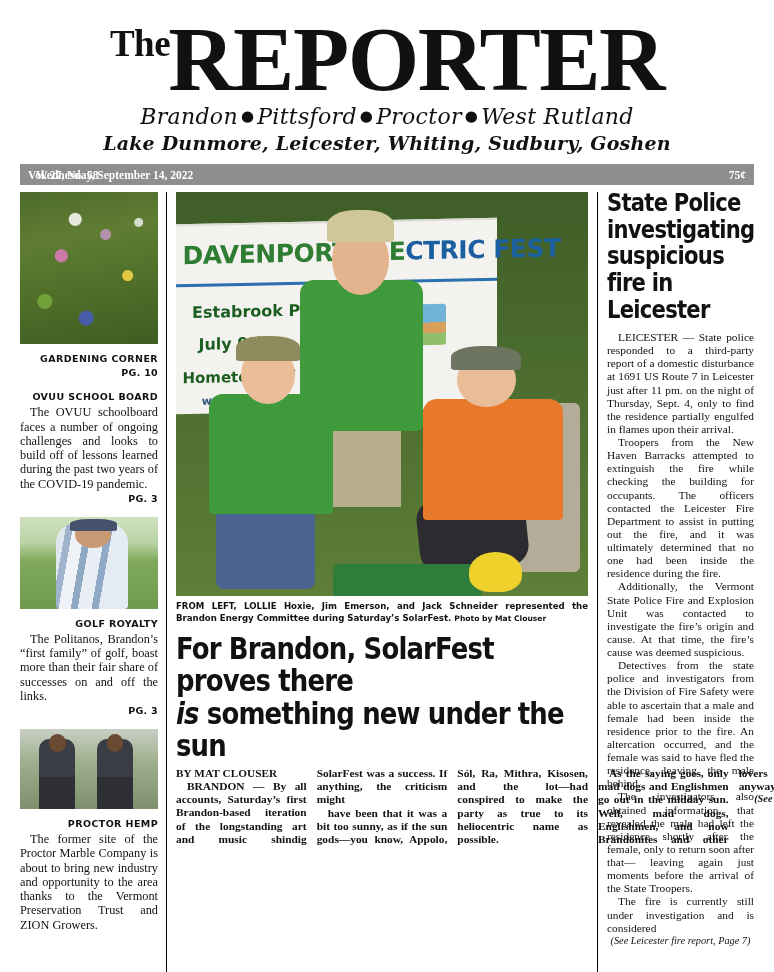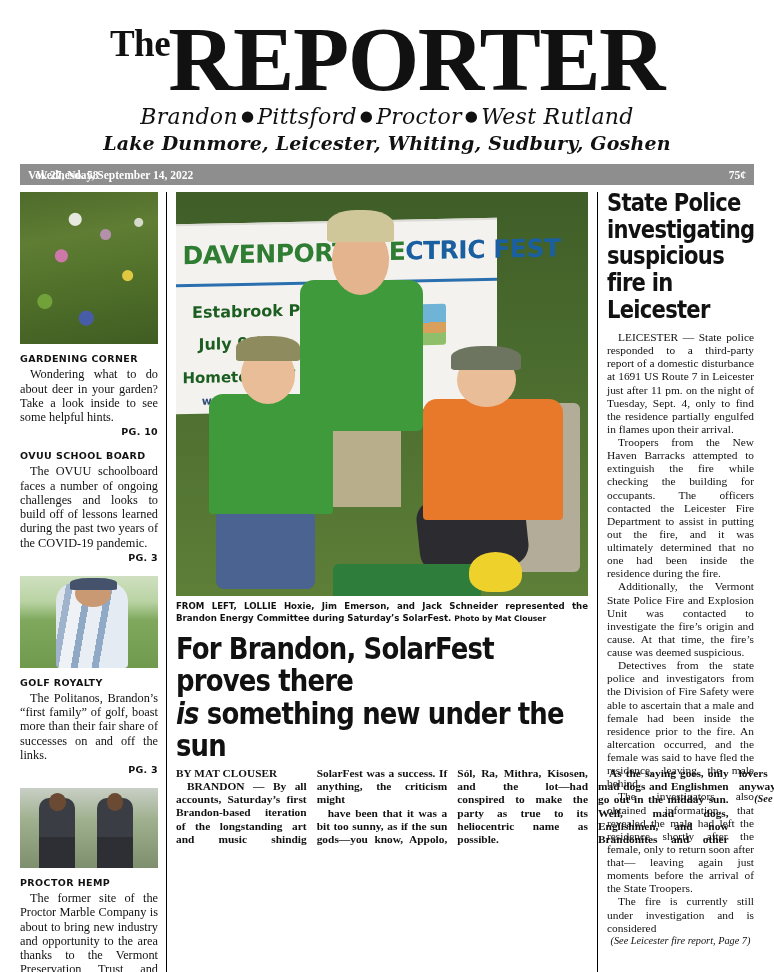--- a/index.html
+++ b/index.html
@@ -89,21 +89,21 @@
     overflow: hidden;
     position: relative;
   }
   .teaser-photo.golf { height: 92px; }
   .teaser-photo.hemp { height: 80px; }
   .teaser-title {
     font-family: "DejaVu Sans", sans-serif;
     font-weight: 700;
     font-size: 9.5px;
     letter-spacing: 0.4px;
-    text-align: left;
+    text-align: right;
     margin-top: 9px;
     margin-bottom: 3px;
   }
   .teaser-body {
     font-size: 12.3px;
     line-height: 1.16;
     text-align: justify;
     text-indent: 10px;
   }
   .teaser-pg {
@@ -302,21 +302,20 @@
 
   <div class="grid">
 
     <div class="col-left">
 
       <div class="teaser">
         <div class="teaser-photo">
           <div class="scene garden-bg"></div>
         </div>
         <div class="teaser-title">GARDENING CORNER</div>
-        <div class="teaser-body">Wondering what to do about deer in your garden? Take a look inside to see some helpful hints.</div>
         <div class="teaser-pg">PG. 10</div>
       </div>
 
       <div class="teaser">
         <div class="teaser-title">OVUU SCHOOL BOARD</div>
         <div class="teaser-body">The OVUU schoolboard faces a number of ongoing challenges and looks to build off of lessons learned during the past two years of the COVID-19 pandemic.</div>
         <div class="teaser-pg">PG. 3</div>
       </div>
 
       <div class="teaser">
@@ -405,21 +404,21 @@
         <div class="bodytext jump">(See SolarFest, Page 8)</div>
       </div>
 
     </div>
 
     <div class="rule-v"></div>
 
     <div class="col-right">
       <div class="headline-right">State Police investigating suspicious fire in Leicester</div>
       <div class="right-body">
-        <p>LEICESTER — State police responded to a third-party report of a domestic disturbance at 1691 US Route 7 in Leicester just after 11 pm. on the night of Tuesday, Sept. 4, only to find the residence partially engulfed in flames upon their arrival.</p>
+        <p>LEICESTER — State police responded to a third-party report of a domestic disturbance at 1691 US Route 7 in Leicester just after 11 pm. on the night of Thursday, Sept. 4, only to find the residence partially engulfed in flames upon their arrival.</p>
         <p>Troopers from the New Haven Barracks attempted to extinguish the fire while checking the building for occupants. The officers contacted the Leicester Fire Department to assist in putting out the fire, and it was ultimately determined that no one had been inside the residence during the fire.</p>
         <p>Additionally, the Vermont State Police Fire and Explosion Unit was contacted to investigate the fire’s origin and cause. At that time, the fire’s cause was deemed suspicious.</p>
         <p>Detectives from the state police and investigators from the Division of Fire Safety were able to ascertain that a male and female had been inside the residence prior to the fire. An altercation occurred, and the female was said to have fled the residence, leaving the male behind.</p>
         <p>The investigators also obtained information that revealed the male had left the residence shortly after the female, only to return soon after that— leaving again just moments before the arrival of the State Troopers.</p>
         <p>The fire is currently still under investigation and is considered</p>
         <p class="jump">(See Leicester fire report, Page 7)</p>
       </div>
     </div>
 
   </div>

